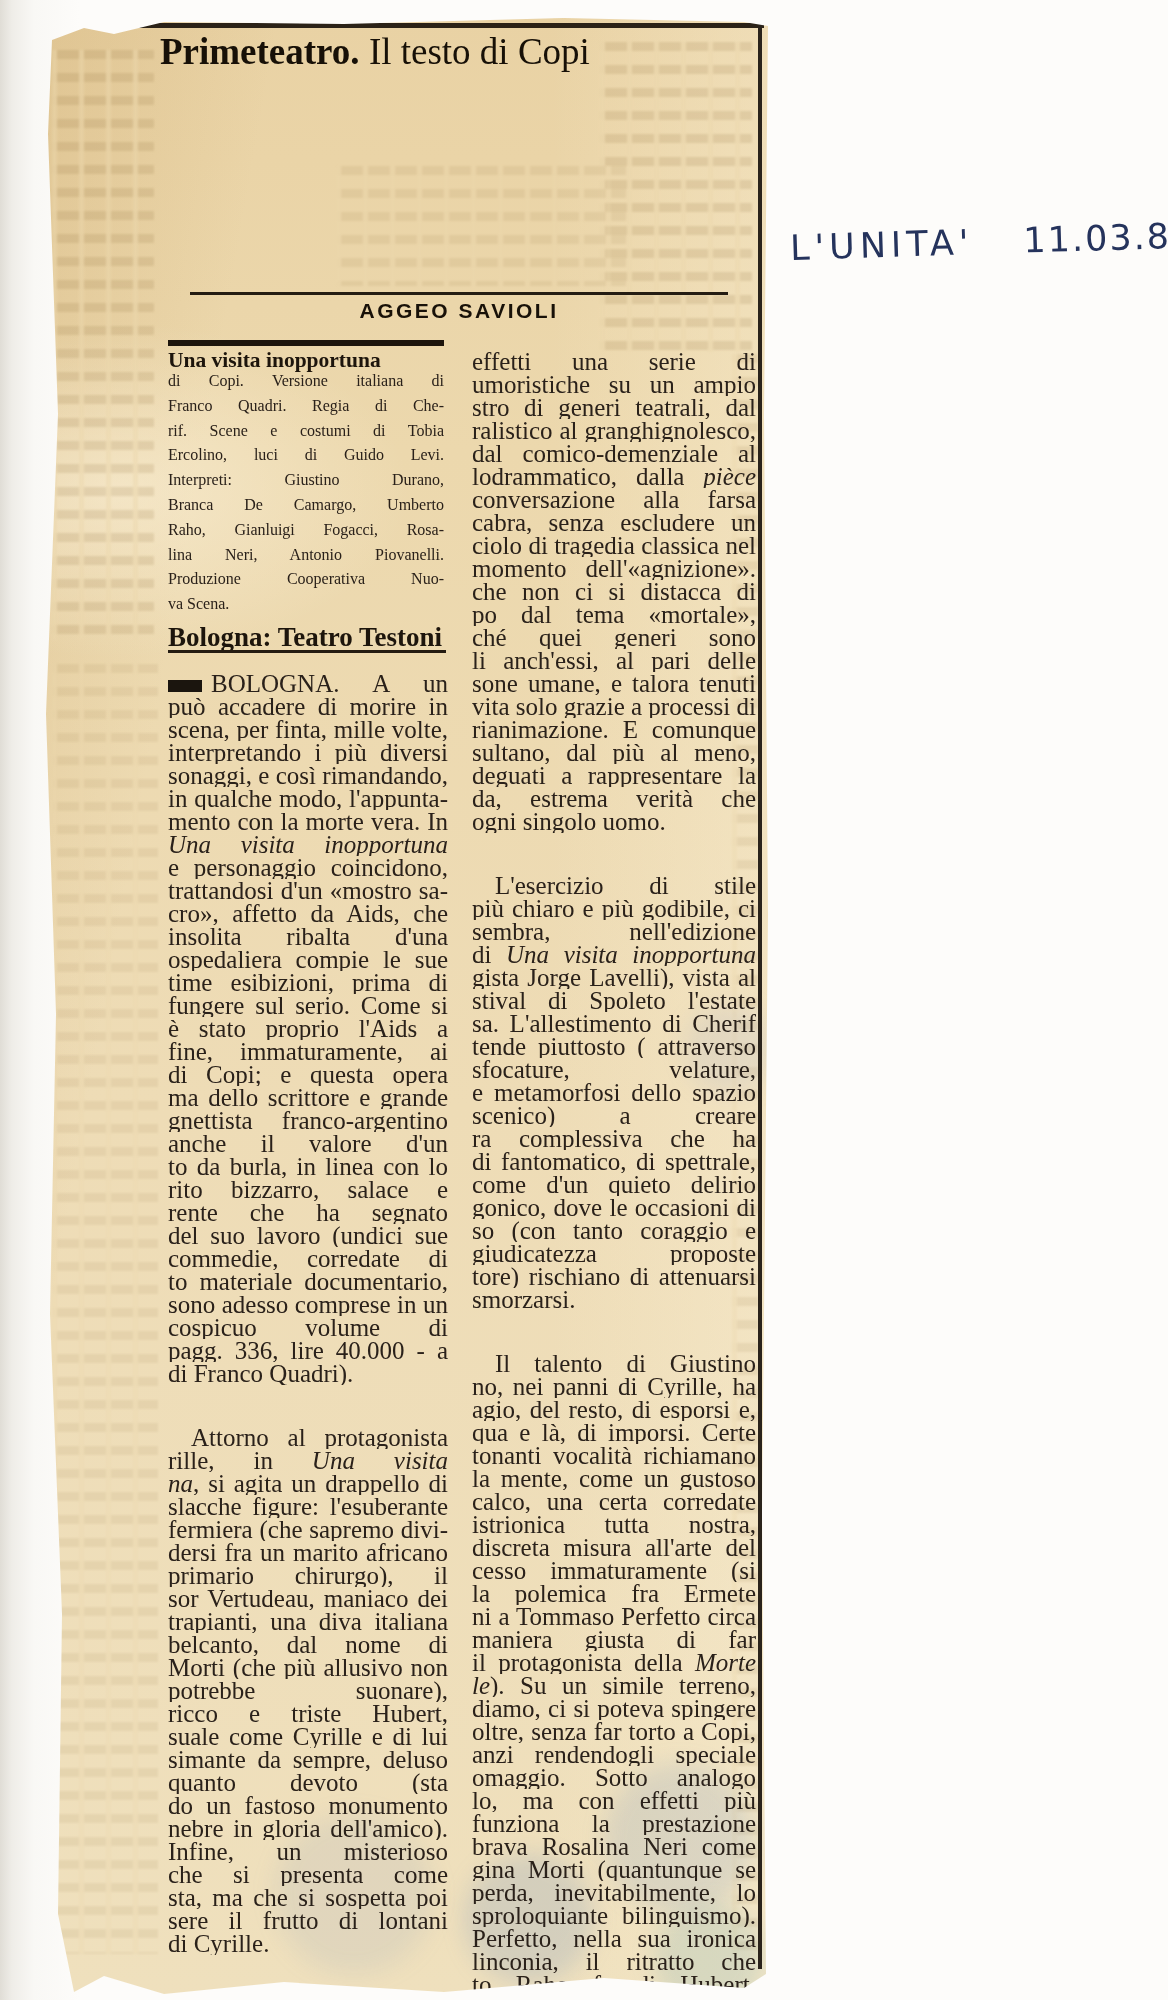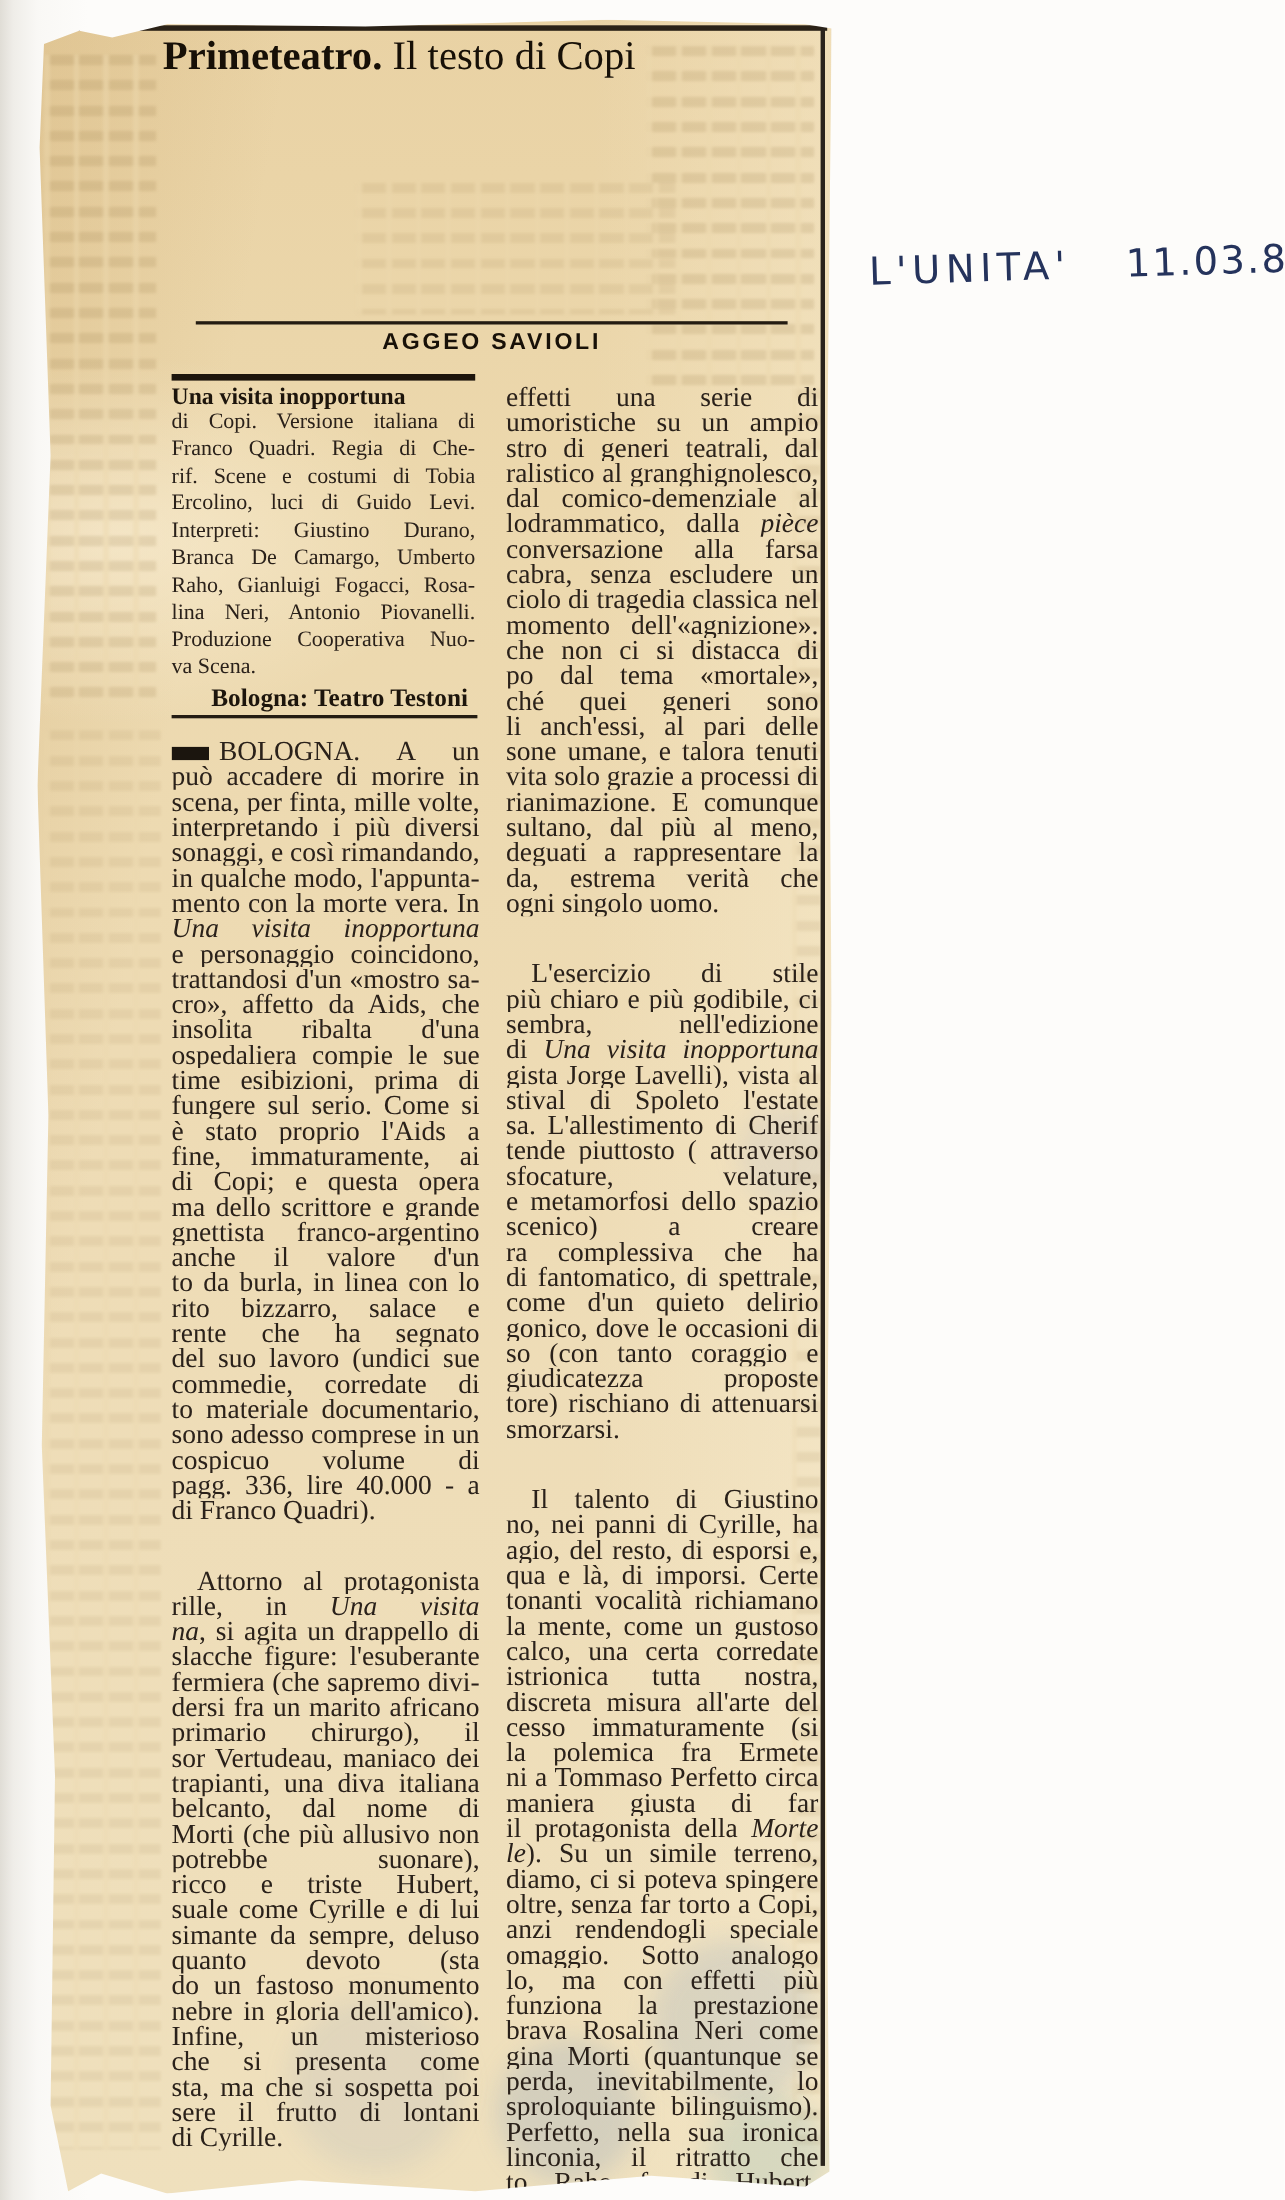--- a/index.html
+++ b/index.html
@@ -2,21 +2,21 @@
 <html><head>
 <meta charset="utf-8">
 <style>
   html,body{margin:0;padding:0;background:#ffffff;}
   .scan{
     position:relative;width:1168px;height:2000px;overflow:hidden;
     background:linear-gradient(90deg,#e0ddd6 0px,#efede8 12px,#f9f8f5 34px,#fdfcfa 80px,#fdfcfa 100%);
     font-family:"Liberation Serif", serif;
   }
   .clipping{
-    position:absolute;left:32px;top:14px;width:724px;height:1986px;
+    position:absolute;left:44px;top:14px;width:724px;height:1986px;
     background:
       radial-gradient(ellipse 420px 240px at 10% 24%, rgba(255,247,228,.5), transparent 70%),
       linear-gradient(270deg, rgba(250,240,214,.38) 0%, transparent 30%),
       linear-gradient(100deg, rgba(201,165,105,.30) 0%, transparent 22%),
       linear-gradient(180deg,#e9d2a4 0%,#ecd8ad 22%,#eedcb6 55%,#efe0bd 100%);
     clip-path:polygon(8px 26px,40px 14px,70px 20px,120px 8px,300px 10px,520px 4px,700px 8px,724px 12px,720px 400px,724px 900px,718px 1500px,722px 1960px,700px 1974px,560px 1964px,400px 1978px,240px 1968px,120px 1980px,60px 1962px,30px 1978px,14px 1900px,18px 1600px,6px 1300px,12px 1000px,2px 700px,14px 400px,4px 120px);
     filter:drop-shadow(1px 2px 4px rgba(70,58,35,.28));
   }
   .ghost{position:absolute;pointer-events:none;
     background:
@@ -29,24 +29,24 @@
   .kicker{position:absolute;left:116px;top:16px;width:600px;font-size:37px;color:#171007;white-space:nowrap;}
   .kicker b{font-weight:700;}
   .headline{position:absolute;left:110px;top:46px;width:610px;margin:0;
     font-size:80px;line-height:102px;font-weight:700;letter-spacing:-1px;color:#1b130b;white-space:nowrap;}
   .byline-rule{position:absolute;left:146px;top:278px;width:538px;height:3px;background:#241c12;}
   .byline{position:absolute;left:146px;top:285px;width:538px;text-align:center;
     font-family:"Liberation Sans",sans-serif;font-weight:700;font-size:21px;letter-spacing:2.5px;color:#181108;}
   .thick-rule{position:absolute;left:124px;top:326px;width:276px;height:6px;background:#1d150c;}
   .thin-rule{position:absolute;left:124px;top:636px;width:278px;height:3px;background:#241c12;}
   .credits-title{position:absolute;left:124px;top:334px;width:278px;font-weight:700;font-size:21.5px;color:#1d150c;}
-  .credits-lines{position:absolute;left:124px;top:358px;width:276px;font-size:20px;color:#2a211a;}
+  .credits-lines{position:absolute;left:124px;top:358px;width:276px;font-size:16px;color:#2a211a;}
   .credit-line{height:24.8px;overflow:hidden;text-align:justify;text-align-last:justify;}
   .credit-line.last{text-align-last:left;}
-  .credits-venue{position:absolute;left:124px;top:608px;width:278px;font-weight:700;font-size:23px;color:#1d150c;margin-left:36px;}
+  .credits-venue{position:absolute;left:124px;top:608px;width:278px;font-weight:700;font-size:27px;color:#1d150c;}
   .col{position:absolute;font-size:25px;color:#2a211a;}
   .col-left{left:124px;top:658px;width:280px;}
   .col-right{left:428px;top:336px;width:284px;}
   .line{height:23px;line-height:23px;overflow:hidden;text-align:justify;text-align-last:justify;}
   .line.last{text-align-last:left;}
   .line.first-ind{text-indent:23px;margin-top:41px;}
   .line i{font-style:italic;}
   .lead-square{display:inline-block;width:34px;height:12px;background:#1b150e;margin-right:9px;}
   .handwriting{position:absolute;left:790px;top:222px;width:378px;white-space:nowrap;
     font-family:"DejaVu Sans",sans-serif;font-size:35px;color:#25335c;transform:rotate(-1.8deg);}

